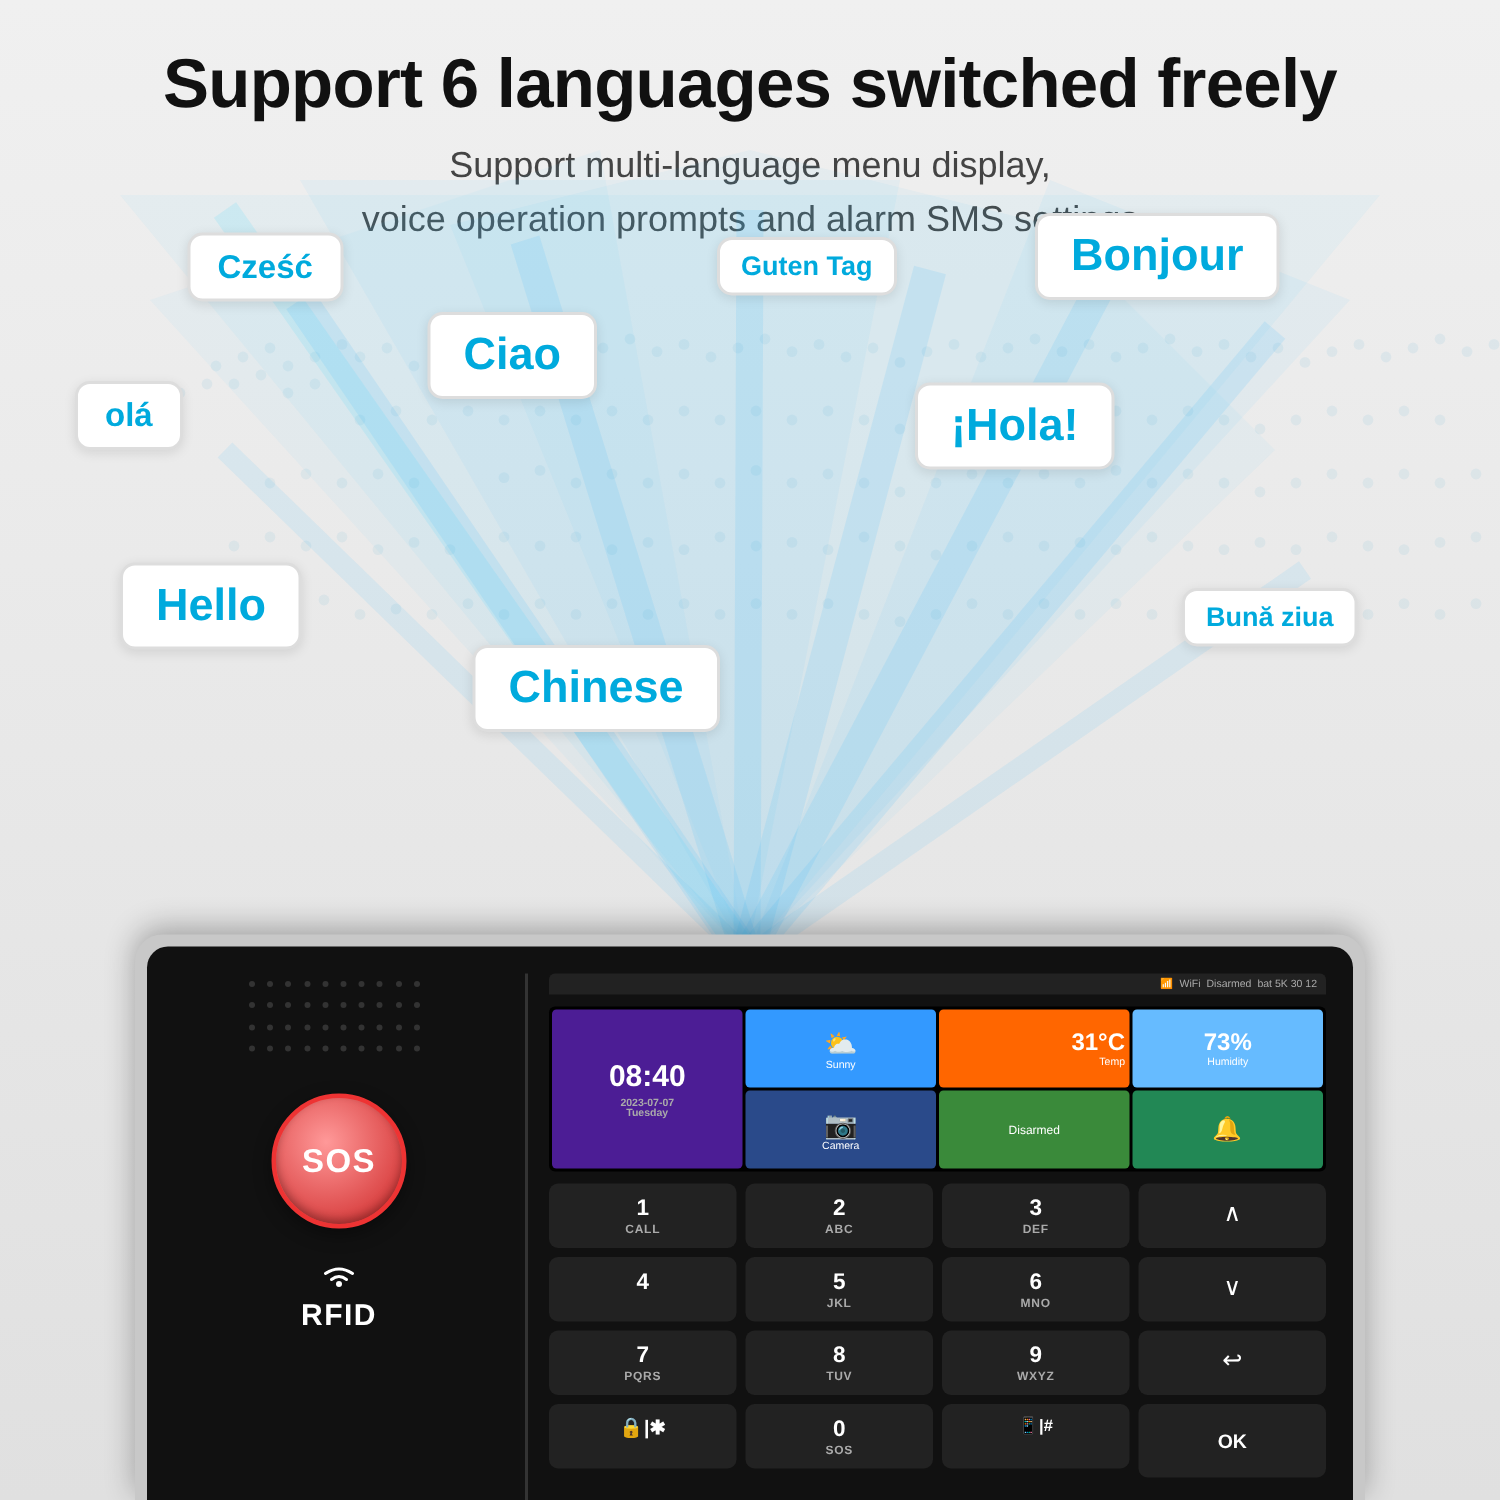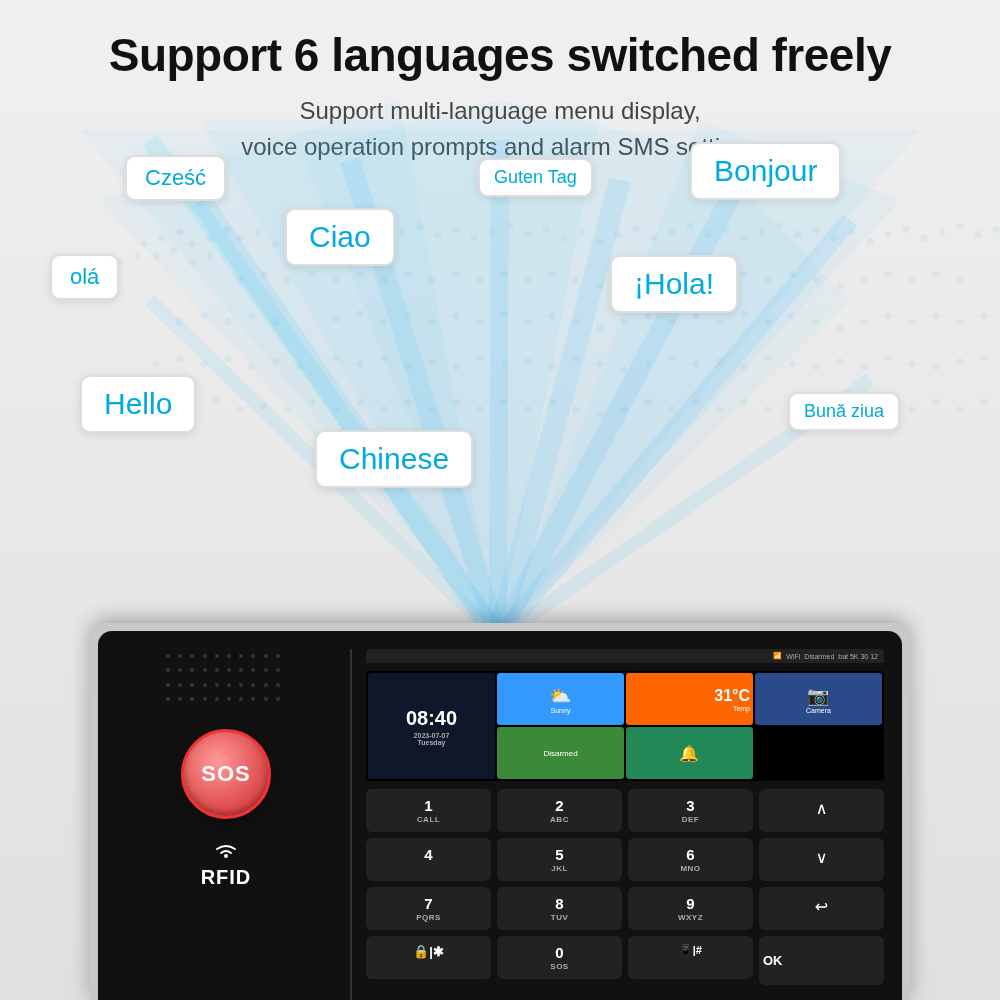--- a/index.html
+++ b/index.html
@@ -51,21 +51,21 @@
       height: 500px;
     }
 
     .lang-bubble {
       position: absolute;
       background: white;
       border: 2px solid #ddd;
       border-radius: 10px;
       padding: 8px 18px;
       font-size: 22px;
-      font-weight: 400;
+      font-weight: 700;
       color: #00aadd;
       white-space: nowrap;
       box-shadow: 0 2px 8px rgba(0,0,0,0.1);
     }
 
     .lang-bubble.small {
       font-size: 18px;
       padding: 7px 14px;
     }
 
@@ -194,21 +194,21 @@
       font-size: 8px;
       color: white;
       padding: 3px;
       text-align: center;
     }
 
     .tile-weather { background: #3399ff; }
     .tile-temp { background: #ff6600; align-items: flex-end; }
     .tile-humidity { background: #66bbff; }
     .tile-time {
-      background: #0f172a;
+      background: #4c1d95;
       font-size: 22px;
       font-weight: 700;
       grid-row: span 2;
       grid-column: 1;
     }
 
     
     .keypad {
       display: grid;
       grid-template-columns: repeat(4, 1fr);
@@ -667,20 +667,24 @@
               <span style="font-size:7px; color:#aaa;">Tuesday</span>
             </div>
             <div class="screen-tile tile-weather">
               <span style="font-size:18px;">⛅</span>
               <span style="font-size:7px;">Sunny</span>
             </div>
             <div class="screen-tile tile-temp">
               <span style="font-size:16px; font-weight:700;">31°C</span>
               <span style="font-size:7px;">Temp</span>
             </div>
+            <div class="screen-tile tile-humidity">
+              <span style="font-size:16px; font-weight:700;">73%</span>
+              <span style="font-size:7px;">Humidity</span>
+            </div>
             <div class="screen-tile" style="background:#2a4a8a;">
               <span style="font-size:18px;">📷</span>
               <span style="font-size:7px;">Camera</span>
             </div>
             <div class="screen-tile" style="background:#3a8a3a;">
               <span style="font-size:8px; color:white;">Disarmed</span>
             </div>
             <div class="screen-tile" style="background:#228855;">
               <span style="font-size:16px;">🔔</span>
             </div>
@@ -733,21 +737,21 @@
             <div class="key-btn">
               <span class="key-num" style="font-size:13px;">🔒|✱</span>
             </div>
             <div class="key-btn">
               <span class="key-num">0</span>
                 <span class="key-sub">SOS</span>
             </div>
             <div class="key-btn">
               <span class="key-num" style="font-size:11px;">📱|#</span>
             </div>
-            <div class="key-ok" style="display:flex;align-items:center;justify-content:flex-start;">
+            <div class="key-ok" style="display:flex;align-items:center;justify-content:center;">
               <span>OK</span>
             </div>
           </div>
 
         </div>
 
       </div>
     </div>
   </div>
 

